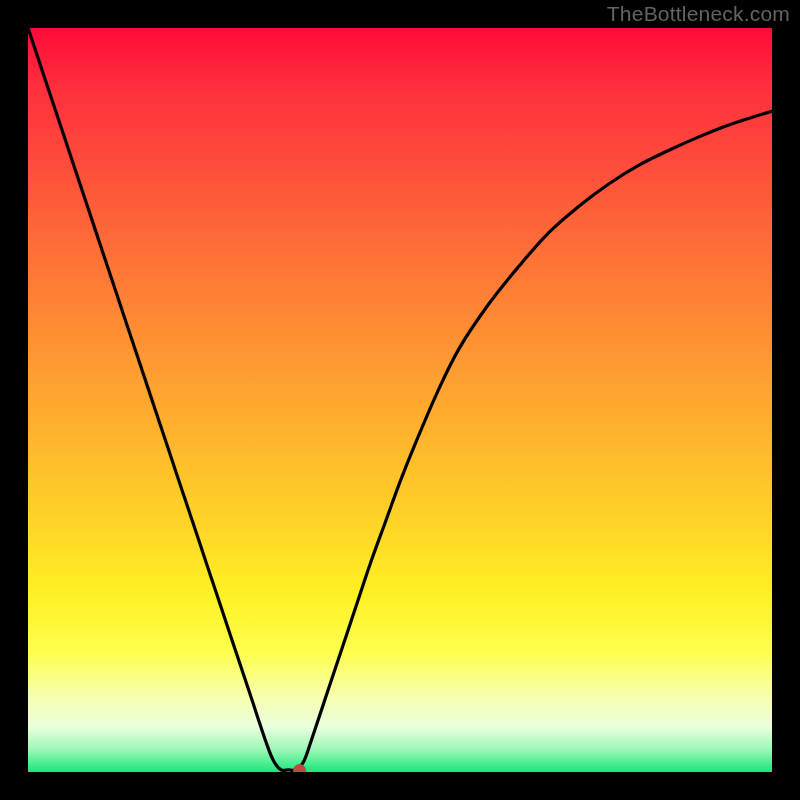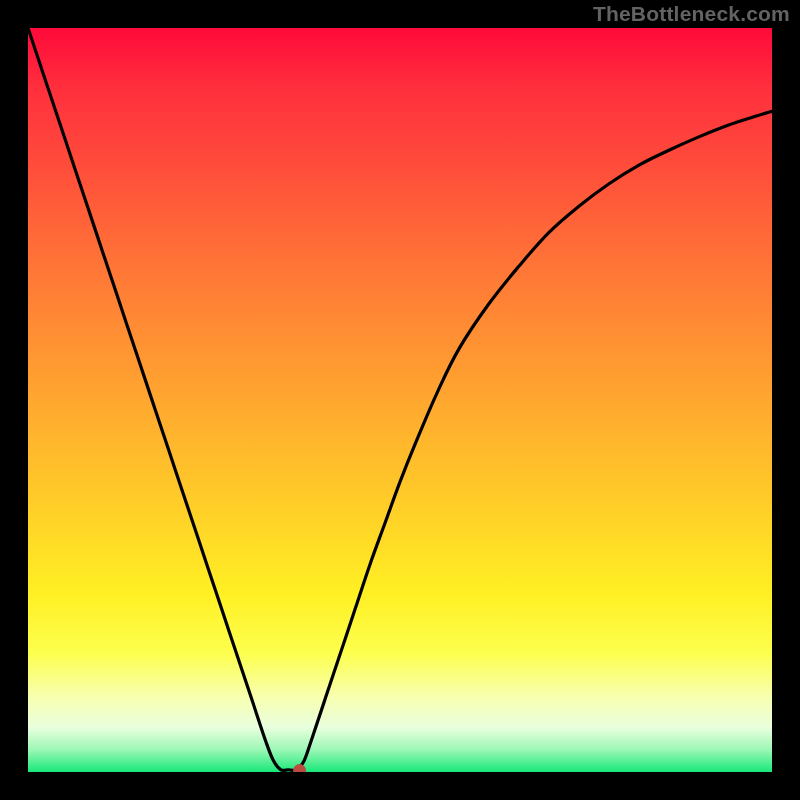--- a/index.html
+++ b/index.html
@@ -14,21 +14,21 @@
     position: relative;
     font-family: Arial, Helvetica, sans-serif;
     overflow: hidden;
   }
   .watermark {
     position: absolute;
     top: 2px;
     right: 10px;
     color: #636363;
     font-size: 21px;
-    font-weight: 700;
+    font-weight: 400;
     z-index: 10;
     letter-spacing: 0.2px;
   }
   .plot-area {
     position: absolute;
     left: 28px;
     top: 28px;
     width: 744px;
     height: 744px;
     overflow: hidden;

